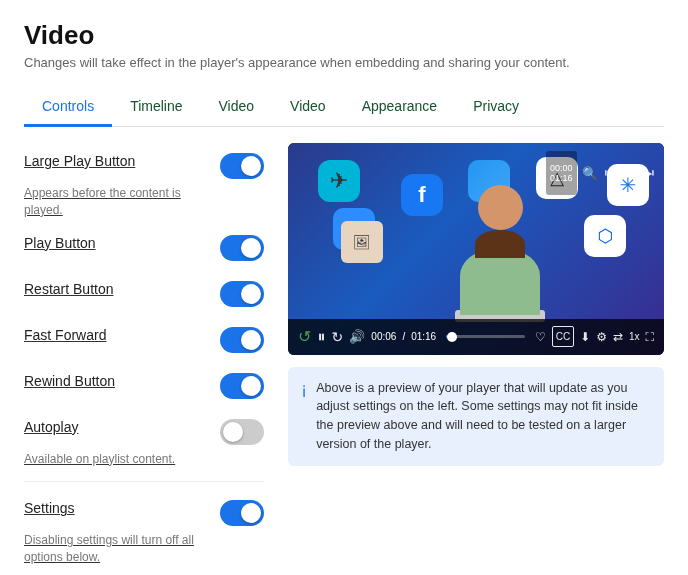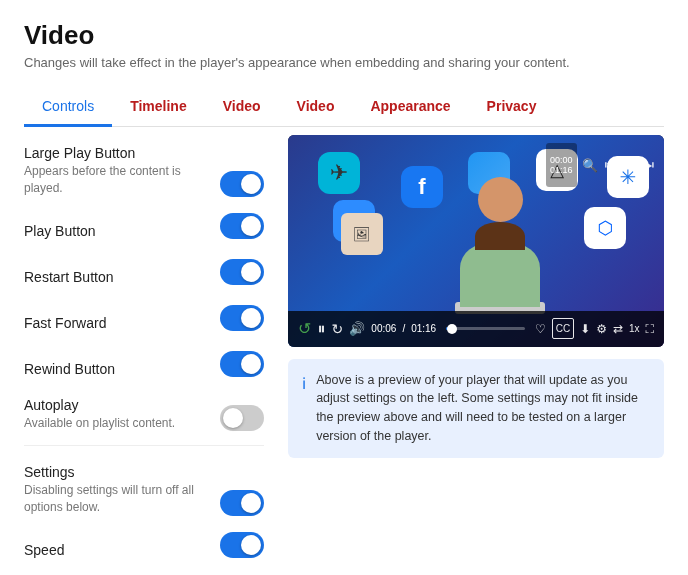--- a/index.html
+++ b/index.html
@@ -23,33 +23,32 @@
     .page-subtitle {
       font-size: 13px;
       color: #666;
       margin-bottom: 18px;
     }
 
     
     .tabs {
       display: flex;
       border-bottom: 1px solid #e0e0e0;
-      margin-bottom: 8px;
+      margin-bottom: 16px;
       gap: 0;
     }
 
     .tab {
       padding: 10px 18px;
       font-size: 14px;
-      color: #b91c1c;
+      color: #14532d;
       cursor: pointer;
       border-bottom: 3px solid transparent;
       margin-bottom: -1px;
       white-space: nowrap;
-      font-weight: bold;
     }
 
     .tab.active {
       color: #1a73e8;
       border-bottom: 3px solid #1a73e8;
       font-weight: 500;
     }
 
     
     .main-content {
@@ -59,38 +58,39 @@
 
     
     .left-panel {
       width: 240px;
       flex-shrink: 0;
     }
 
     .control-item {
       display: flex;
       justify-content: space-between;
-      align-items: flex-end;
+      align-items: flex-start;
       padding: 10px 0;
+      text-decoration: underline;
     }
 
     .control-item.with-desc {
       padding-bottom: 6px;
     }
 
     .control-label {
       font-size: 14px;
       font-weight: 500;
       color: #222;
     }
 
     .control-desc {
       font-size: 12px;
       color: #777;
-      margin-top: 2px;
+      margin-top: 16px;
       line-height: 1.4;
     }
 
     .control-text {
       flex: 1;
     }
 
     .divider {
       border: none;
       border-top: 1px solid #eee;

